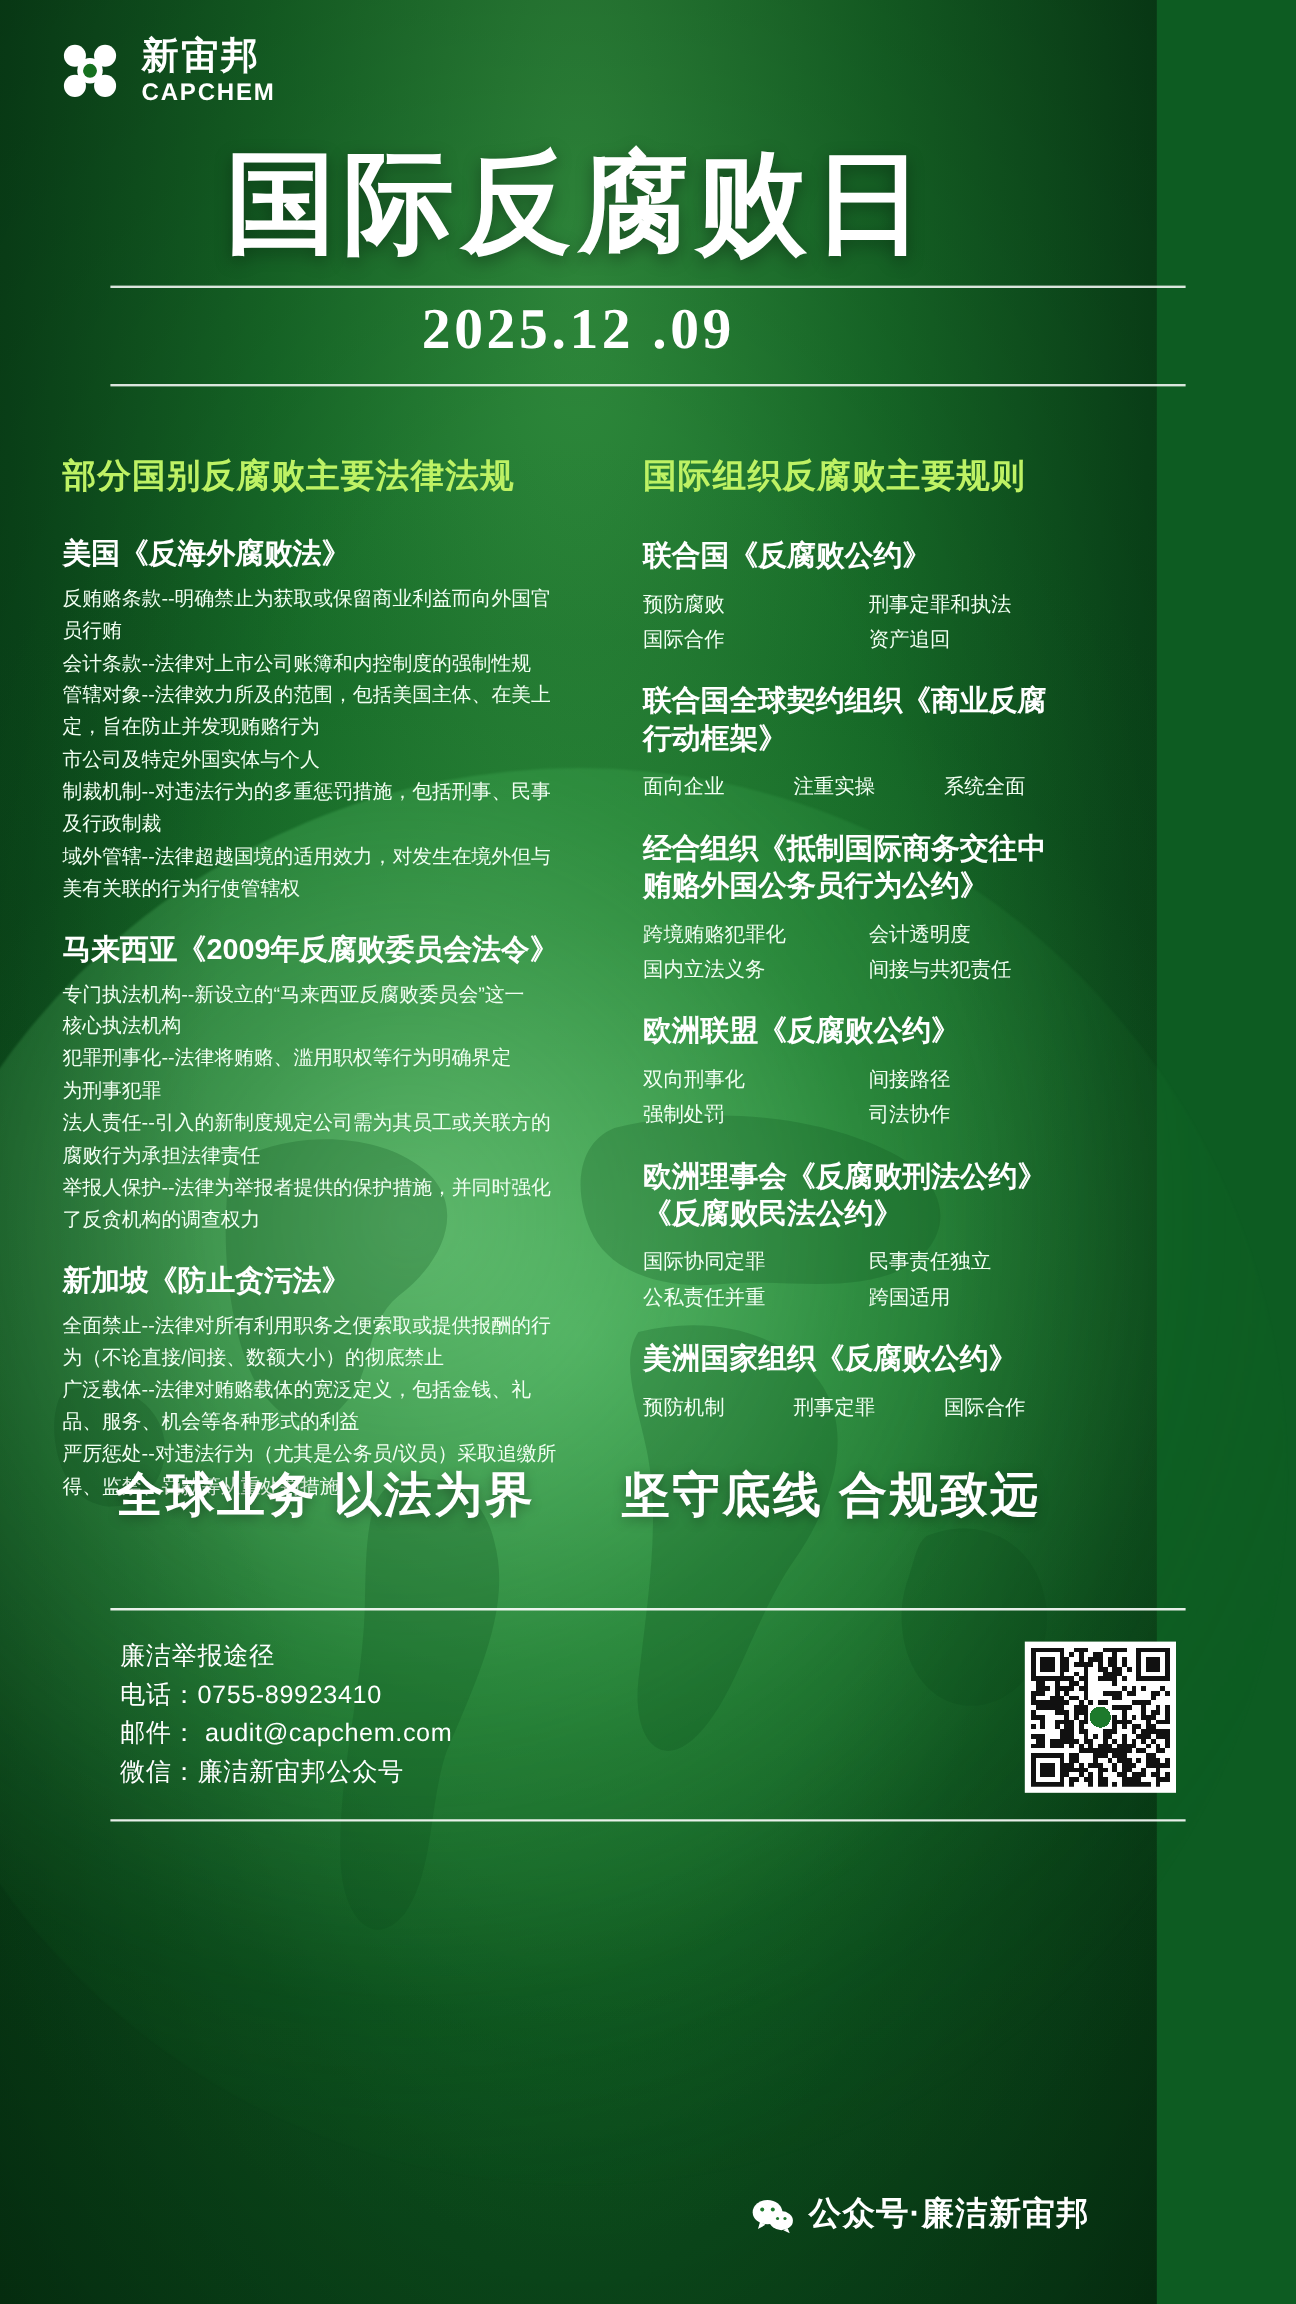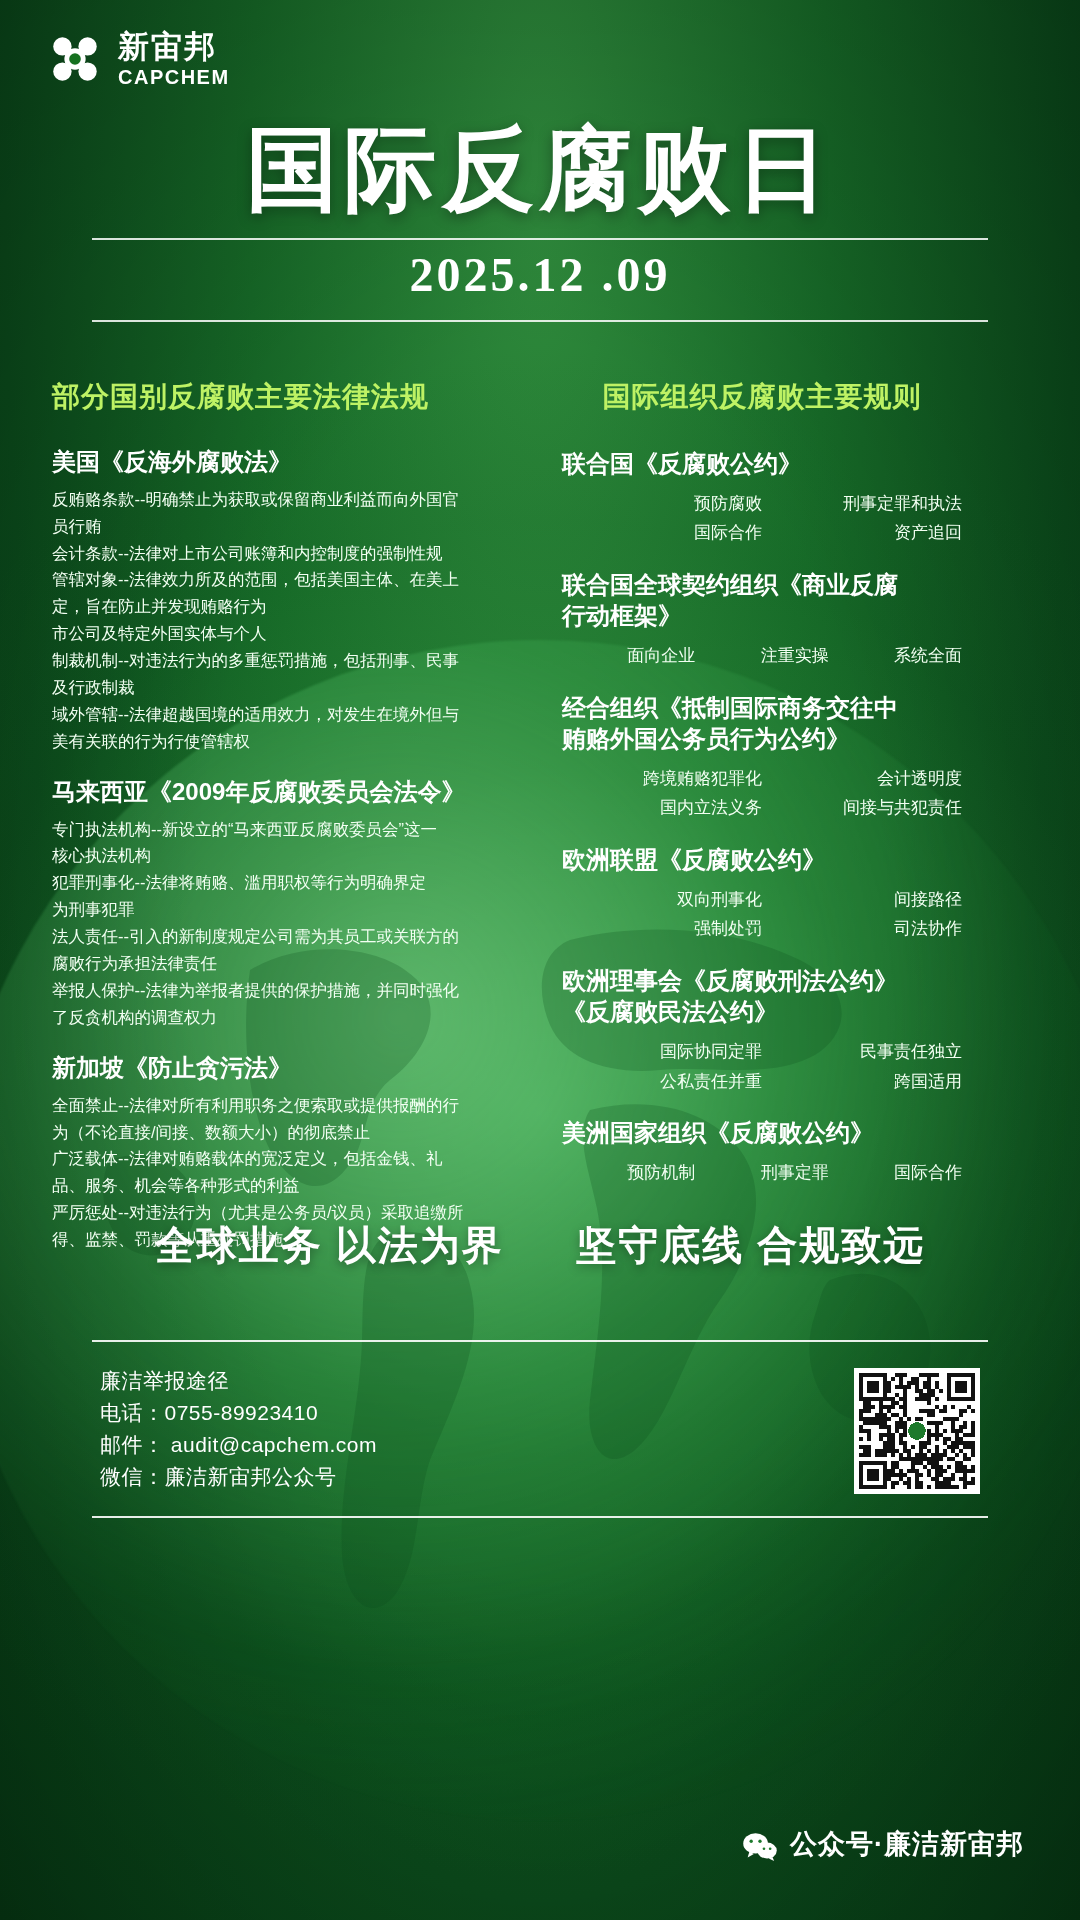--- a/index.html
+++ b/index.html
@@ -36,21 +36,21 @@
     transform: translateX(-50%);
     width: 1180px; height: 1180px;
     opacity: 0.42;
   }
   .vignette {
     position: absolute; inset: 0;
     background: radial-gradient(ellipse at 50% 50%, rgba(0,0,0,0) 45%, rgba(0,0,0,0.28) 100%);
     pointer-events: none;
   }
 
-  .page { position: relative; width: 1080px; height: 1920px; }
+  .page { position: relative; width: 964px; height: 1920px; }
 
   
   .logo-row {
     position: absolute; left: 46px; top: 30px;
     display: flex; align-items: center; gap: 14px;
   }
   .logo-mark { width: 58px; height: 58px; }
   .logo-text { display: flex; flex-direction: column; line-height: 1; }
   .logo-cn {
     color: #ffffff; font-size: 31px; font-weight: bold; letter-spacing: 2px;
@@ -95,21 +95,21 @@
   .col { width: 440px; }
   .col-right { padding-left: 40px; }
 
   .col-title {
     color: #bef264;
     font-size: 28px;
     font-weight: bold;
     letter-spacing: 1px;
     margin-bottom: 30px;
   }
-  .col-right .col-title { margin-bottom: 32px; text-align: center; }
+  .col-right .col-title { margin-bottom: 32px; }
 
   .block { margin-bottom: 22px; }
   .block-head {
     color: #ffffff;
     font-size: 24px;
     font-weight: bold;
     line-height: 1.32;
     margin-bottom: 10px;
   }
   .block-lines { }
@@ -117,21 +117,20 @@
     color: #f2fff2;
     font-size: 16.5px;
     line-height: 1.45;
     margin-bottom: 3px;
   }
   
   .tokens {
     display: flex;
     flex-wrap: wrap;
     margin-bottom: 2px;
-    text-align: right;
   }
   .token {
     color: #f2fff2;
     font-size: 17px;
     line-height: 1.62;
     white-space: nowrap;
   }
   .tokens.two .token { width: 50%; }
   .tokens.three .token { width: 33.33%; }
 

